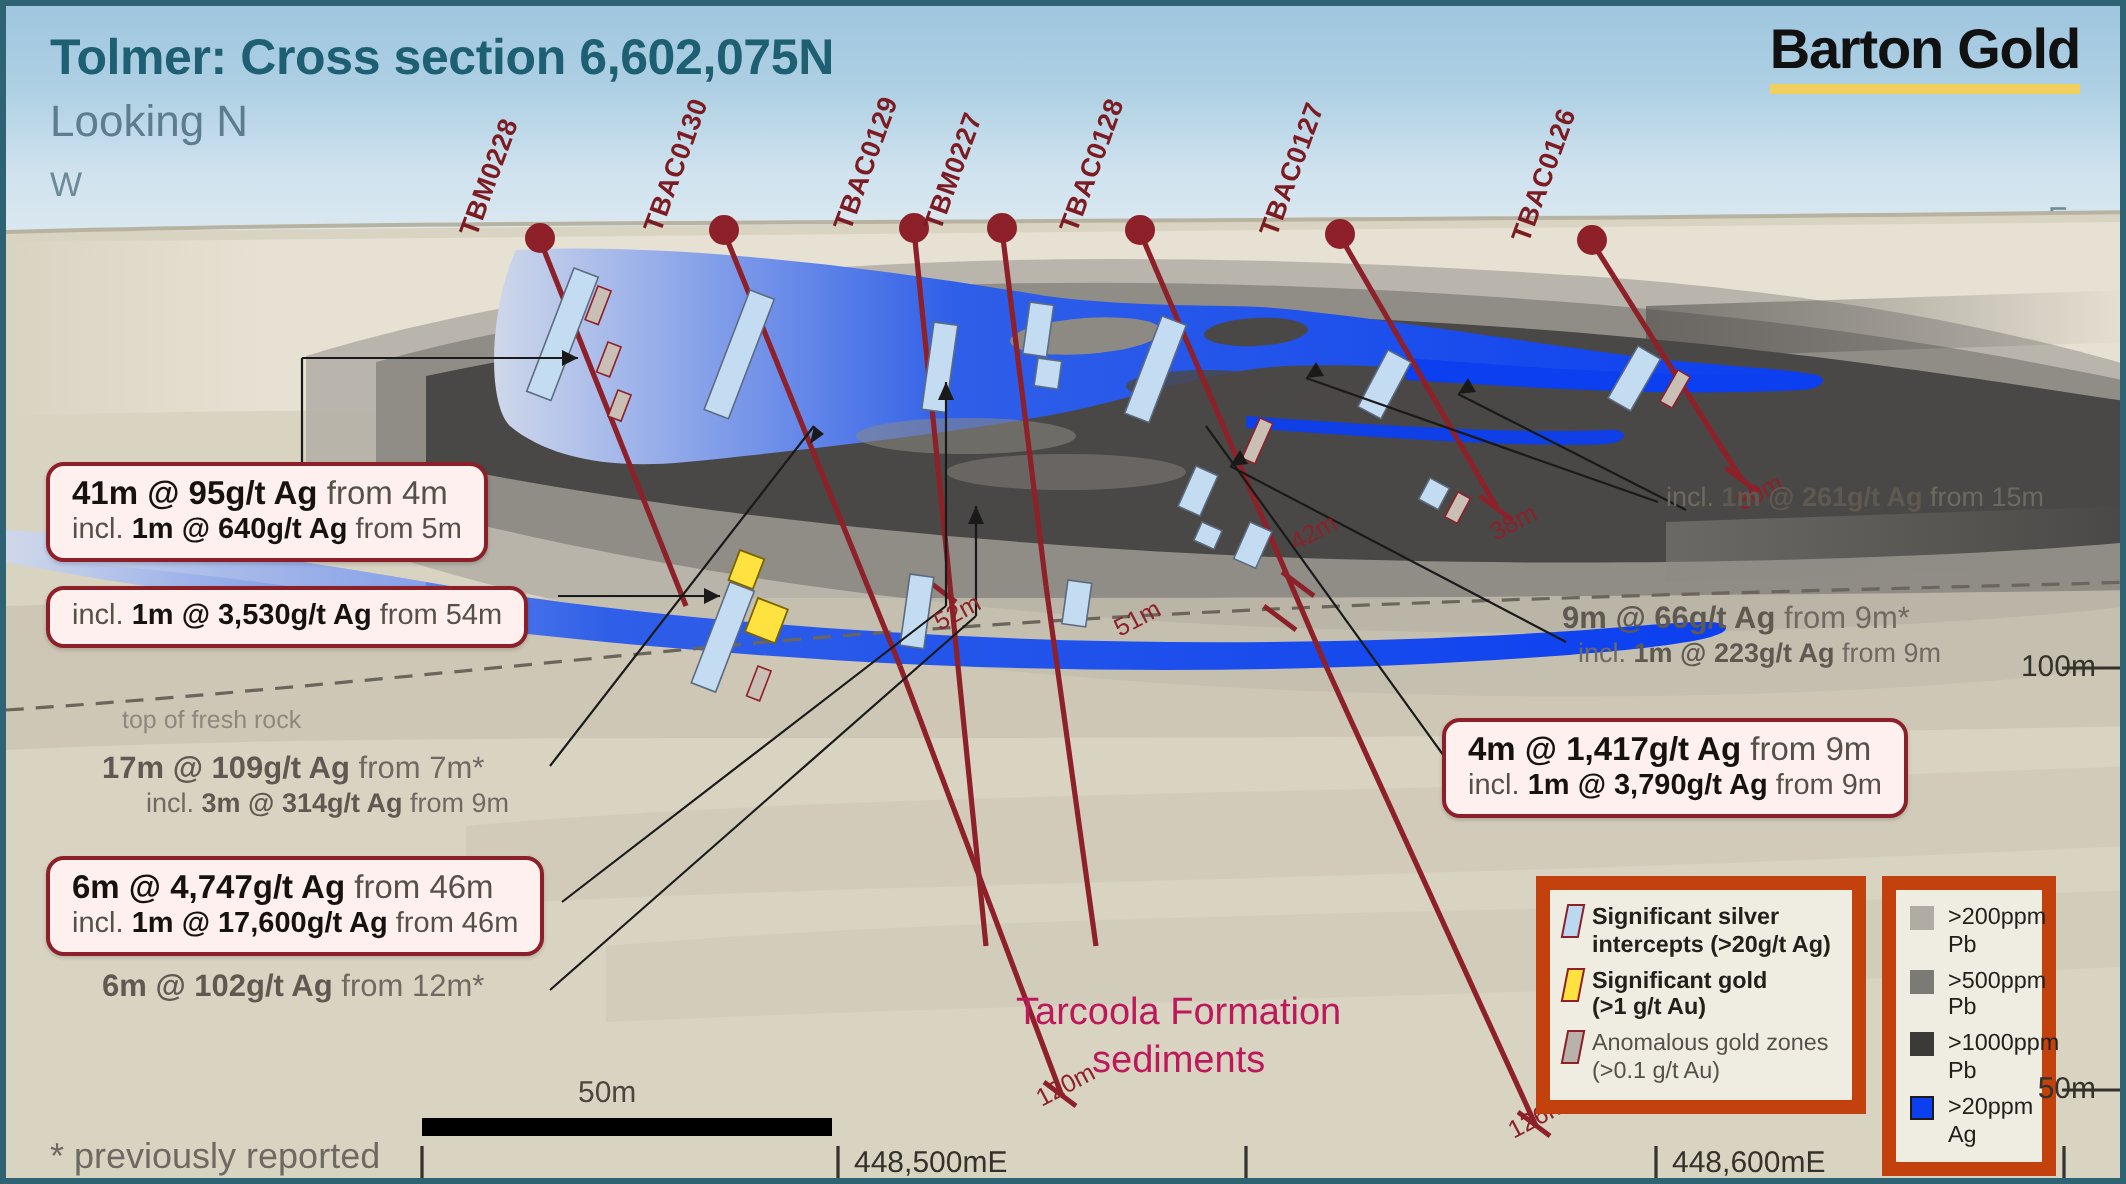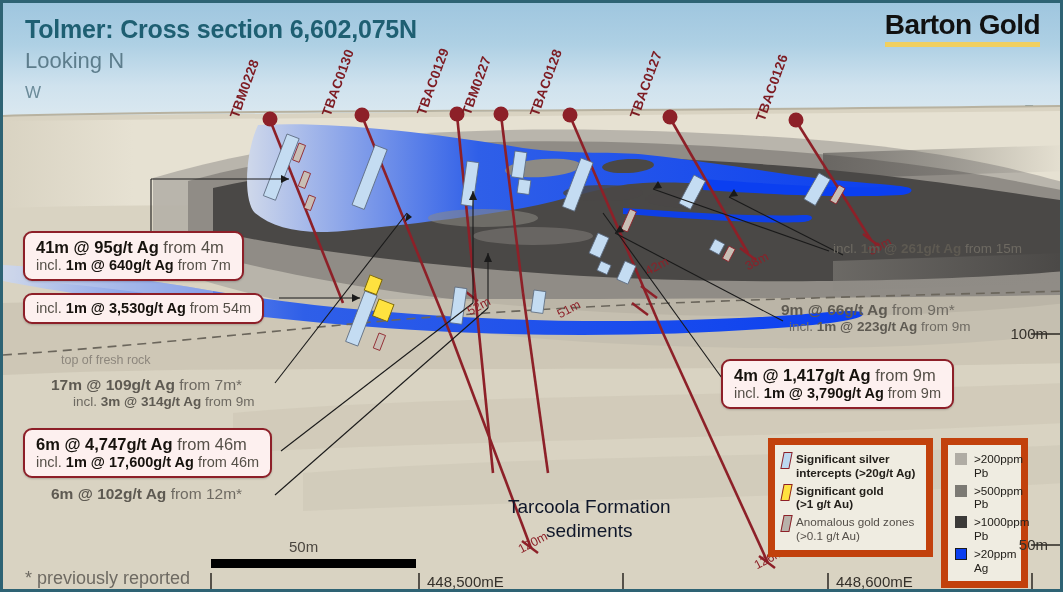--- a/index.html
+++ b/index.html
@@ -44,21 +44,21 @@
 
   
   .glabel {
     position:absolute; color:#6e6a62; white-space:nowrap; line-height:1.15;
   }
   .glabel .l1 { font-size:15.5px; }
   .glabel .l2 { font-size:13.5px; }
   .glabel b { font-weight:bold; color:#5e5a52; }
 
   .formation {
-    position:absolute; color:#0f172a; font-size:19px; text-align:center;
+    position:absolute; color:#be185d; font-size:19px; text-align:center;
     line-height:1.25; white-space:nowrap;
   }
   .tfr {
     position:absolute; color:#8d877d; font-size:12.5px; white-space:nowrap;
   }
 
   
   .callout {
     position:absolute; background:#fdf0ef; border:2.2px solid #8d1f28;
     border-radius:9px; padding:5px 11px 6px 11px; white-space:nowrap;
@@ -329,21 +329,21 @@
   <div class="depth" style="left:752px; top:556px;">126m</div>
 
   <div class="callout" style="left:20px; top:228px;">
     <div class="l1">
       <b>41m @ 95g/t Ag</b>
       <span>from 4m</span>
     </div>
     <div class="l2">
       <span>incl.</span>
       <b>1m @ 640g/t Ag</b>
-      <span>from 7m</span>
+      <span>from 5m</span>
     </div>
   </div>
 
   <div class="callout" style="left:20px; top:290px;">
     <div class="l2">
       <span>incl.</span>
       <b>1m @ 3,530g/t Ag</b>
       <span>from 54m</span>
     </div>
   </div>

